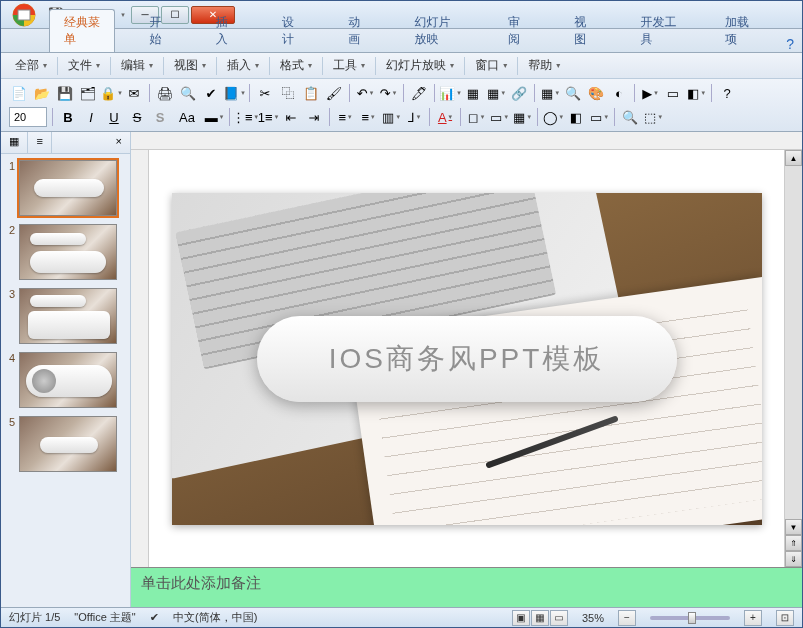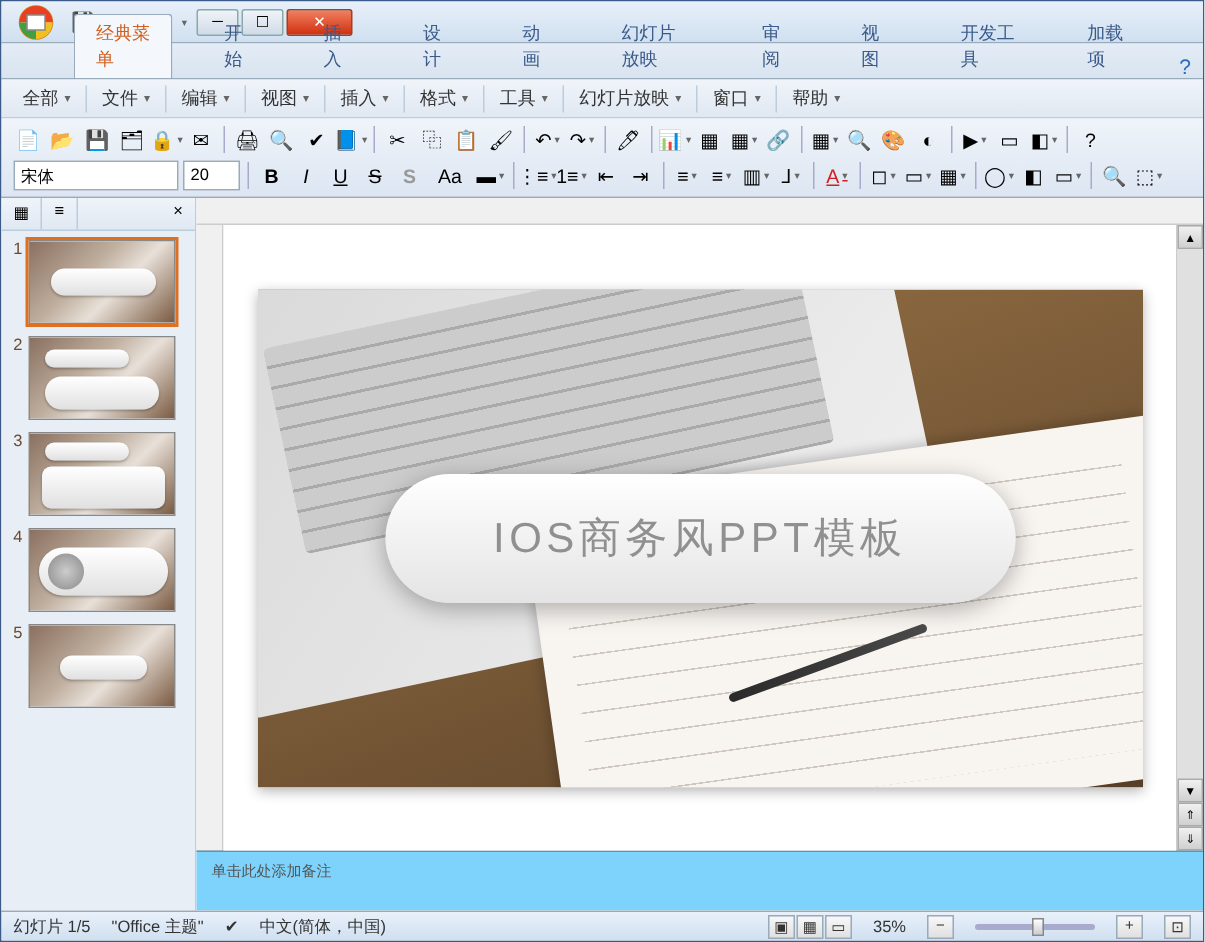--- a/index.html
+++ b/index.html
@@ -57,21 +57,21 @@
 .slide-photo { position: absolute; inset: 0; }
 .desk-wood { position: absolute; inset: 0; background: linear-gradient(160deg, #3a2a1a 0%, #6a5038 15%, #8a6840 25%, #5a4028 100%); }
 .laptop-base { position: absolute; left: -40px; top: -40px; width: 480px; height: 280px; background: linear-gradient(135deg, #d8d8d8, #f0f0f0); transform: rotate(-12deg); border-radius: 8px; }
 .keyboard { position: absolute; left: 60px; top: 40px; width: 360px; height: 140px; background: repeating-linear-gradient(0deg, #aaa 0 2px, #ccc 2px 14px), repeating-linear-gradient(90deg, #aaa 0 2px, transparent 2px 14px); border-radius: 4px; }
 .notebook { position: absolute; right: -20px; bottom: -20px; width: 420px; height: 240px; background: #f8f4f0; transform: rotate(-8deg); box-shadow: -2px -2px 8px rgba(0,0,0,.2); }
 .notebook::before { content: ""; position: absolute; inset: 20px; background: repeating-linear-gradient(0deg, transparent 0 18px, #d0c8c0 18px 19px); }
 .pen { position: absolute; right: 140px; bottom: 80px; width: 140px; height: 6px; background: linear-gradient(90deg, #2a2a2a, #4a4a4a); transform: rotate(-20deg); border-radius: 3px; }
 .main-pill { position: absolute; left: 50%; top: 50%; transform: translate(-50%, -50%); width: 420px; height: 86px; background: linear-gradient(#ffffff, #e4e4e4); border-radius: 50px; box-shadow: 0 4px 16px rgba(0,0,0,.3); display: flex; align-items: center; justify-content: center; }
 .main-pill-text { font-size: 28px; font-weight: 200; letter-spacing: 3px; color: #909090; }
 
-.notes-area { height: 40px; border-top: 1px solid #888; background: #7dd3fc; padding: 6px 10px; font-size: 10px; color: #555; }
+.notes-area { height: 40px; border-top: 1px solid #888; background: #86efac; padding: 6px 10px; font-size: 15px; color: #555; }
 .scrollbar-v { width: 18px; background: #e8e8e8; border-left: 1px solid #ccc; display:flex; flex-direction:column; }
 .sb-btn { height: 16px; background: linear-gradient(#f0f0f0,#d0d0d0); border:1px solid #aaa; font-size:8px; display:flex;align-items:center;justify-content:center; }
 .sb-track { flex:1; background:#e0e0e0; }
 
 .statusbar { height: 20px; background: linear-gradient(#e8f0fa, #d0e0f0); border-top: 1px solid #9ab; display: flex; align-items: center; padding: 0 8px; gap: 14px; font-size: 11px; color: #333; }
 .status-spacer { flex: 1; }
 .view-btns { display: flex; gap: 1px; }
 .vb { width: 18px; height: 16px; border: 1px solid #9ab; background: linear-gradient(#f8f8f8,#e0e0e0); font-size:10px; display:flex;align-items:center;justify-content:center; }
 .zoom-slider { width: 80px; height: 4px; background: #aac; position: relative; border-radius: 2px; }
 .zoom-thumb { position: absolute; width: 8px; height: 12px; background: linear-gradient(#fff,#ccc); border: 1px solid #888; top: -4px; left: 38px; }
@@ -174,21 +174,20 @@
       <div class="tb-btn">🎨</div>
       <div class="tb-btn">◐</div>
       <div class="tb-sep"></div>
       <div class="tb-btn tb-drop">▶</div>
       <div class="tb-btn">▭</div>
       <div class="tb-btn tb-drop">◧</div>
       <div class="tb-sep"></div>
       <div class="tb-btn">?</div>
     </div>
     <div class="tool-row">
-      <div class="tb-combo" style="width:110px">宋体</div>
       <div class="tb-combo" style="width:38px">20</div>
       <div class="tb-sep"></div>
       <div class="tb-btn" style="font-weight:bold">B</div>
       <div class="tb-btn" style="font-style:italic">I</div>
       <div class="tb-btn" style="text-decoration:underline">U</div>
       <div class="tb-btn" style="text-decoration:line-through">S</div>
       <div class="tb-btn" style="color:#999;font-weight:bold">S</div>
       <div class="tb-btn w">Aa</div>
       <div class="tb-btn tb-drop">▬</div>
       <div class="tb-sep"></div>

